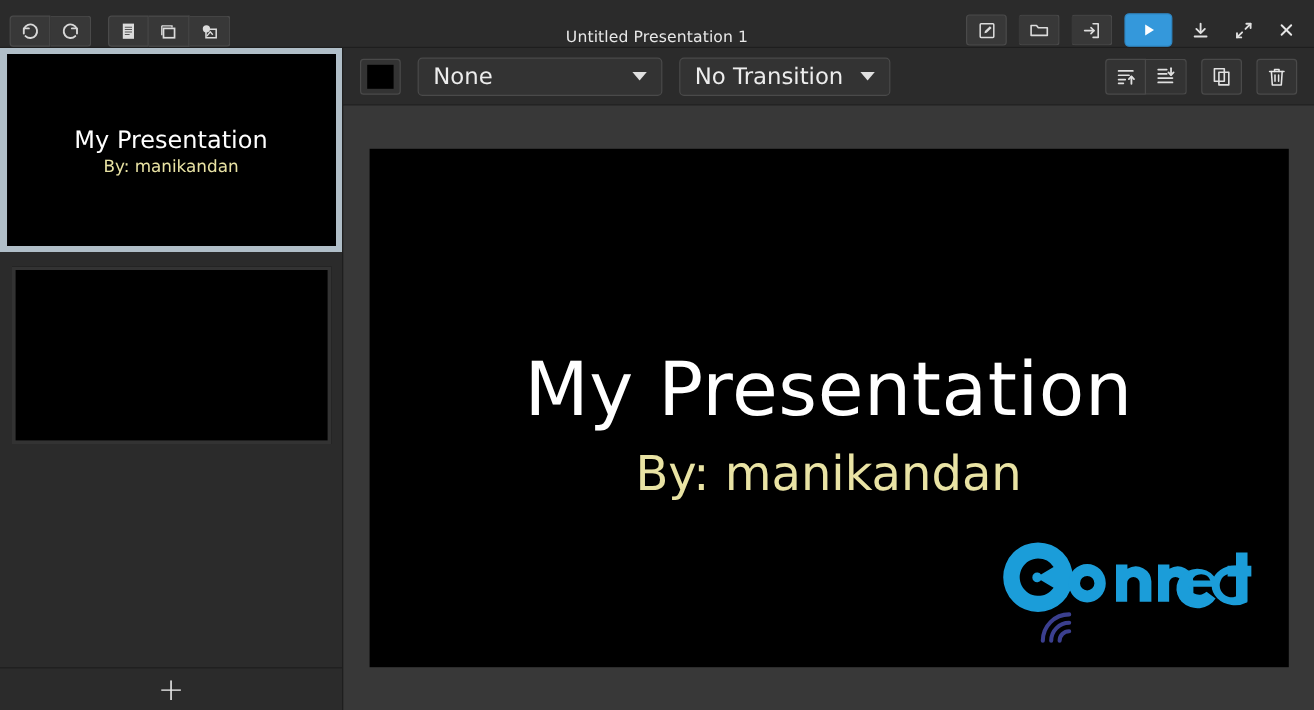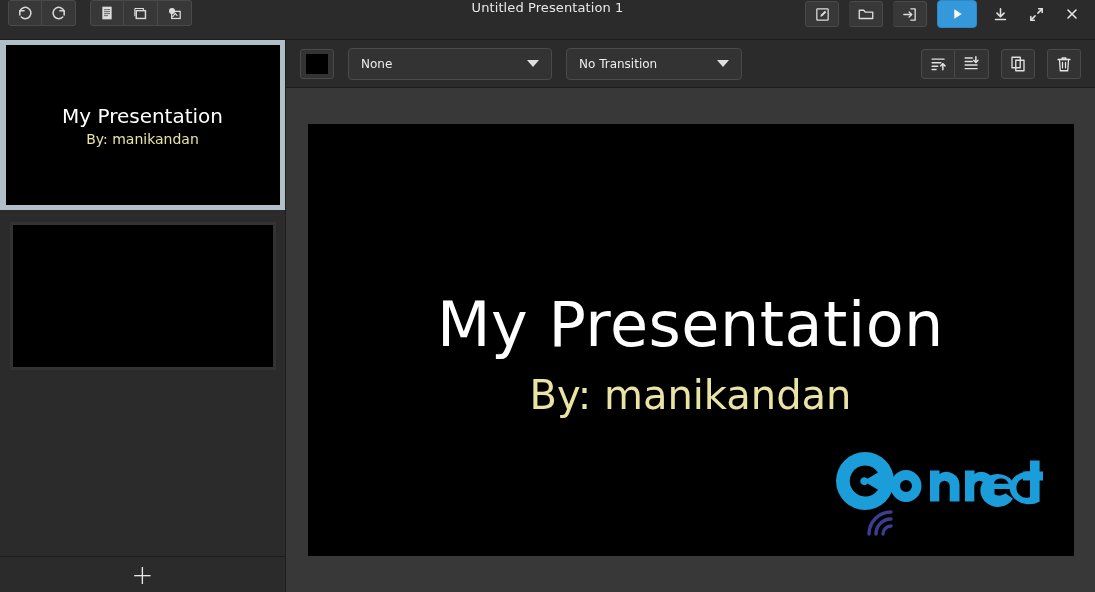--- a/index.html
+++ b/index.html
@@ -8,21 +8,21 @@
     background: #2b2b2b;
     font-family: "DejaVu Sans", "Liberation Sans", sans-serif;
     overflow: hidden;
   }
   .app { width: 1095px; height: 592px; display: flex; flex-direction: column; }
 
   
   .titlebar {
     height: 40px; flex: 0 0 40px;
     background: #2b2b2b;
-    display: flex; align-items: flex-start;
+    display: flex; align-items: flex-end;
     position: relative;
     border-bottom: 1px solid #1e1e1e;
   }
   .tb-left { display: flex; align-items: center; padding-left: 8px; gap: 0px; }
   .tb-group { display: flex; align-items: center; }
   .tb-group + .tb-group { margin-left: 14px; }
   .tb-btn {
     width: 34px; height: 26px;
     background: #383838;
     border: 1px solid #4a4a4a;
@@ -114,21 +114,21 @@
   .color-btn {
     width: 34px; height: 30px; border-radius: 3px;
     background: #333; border: 1px solid #4a4a4a;
     display: flex; align-items: center; justify-content: center; cursor: pointer;
   }
   .color-swatch { width: 22px; height: 20px; background: #000000; }
   .select {
     height: 32px; border-radius: 4px;
     background: #333; border: 1px solid #4a4a4a;
     display: flex; align-items: center; justify-content: space-between;
-    padding: 0 12px; color: #ededed; font-size: 12px; cursor: pointer;
+    padding: 0 12px; color: #ededed; font-size: 19px; cursor: pointer;
   }
   .sel-anim { width: 204px; }
   .sel-trans { width: 176px; }
   .caret {
     width: 0; height: 0; margin-left: 10px;
     border-left: 6px solid transparent; border-right: 6px solid transparent;
     border-top: 7px solid #e0e0e0;
   }
   .sub-right { margin-left: auto; display: flex; align-items: center; gap: 12px; }
   .sub-btn {

